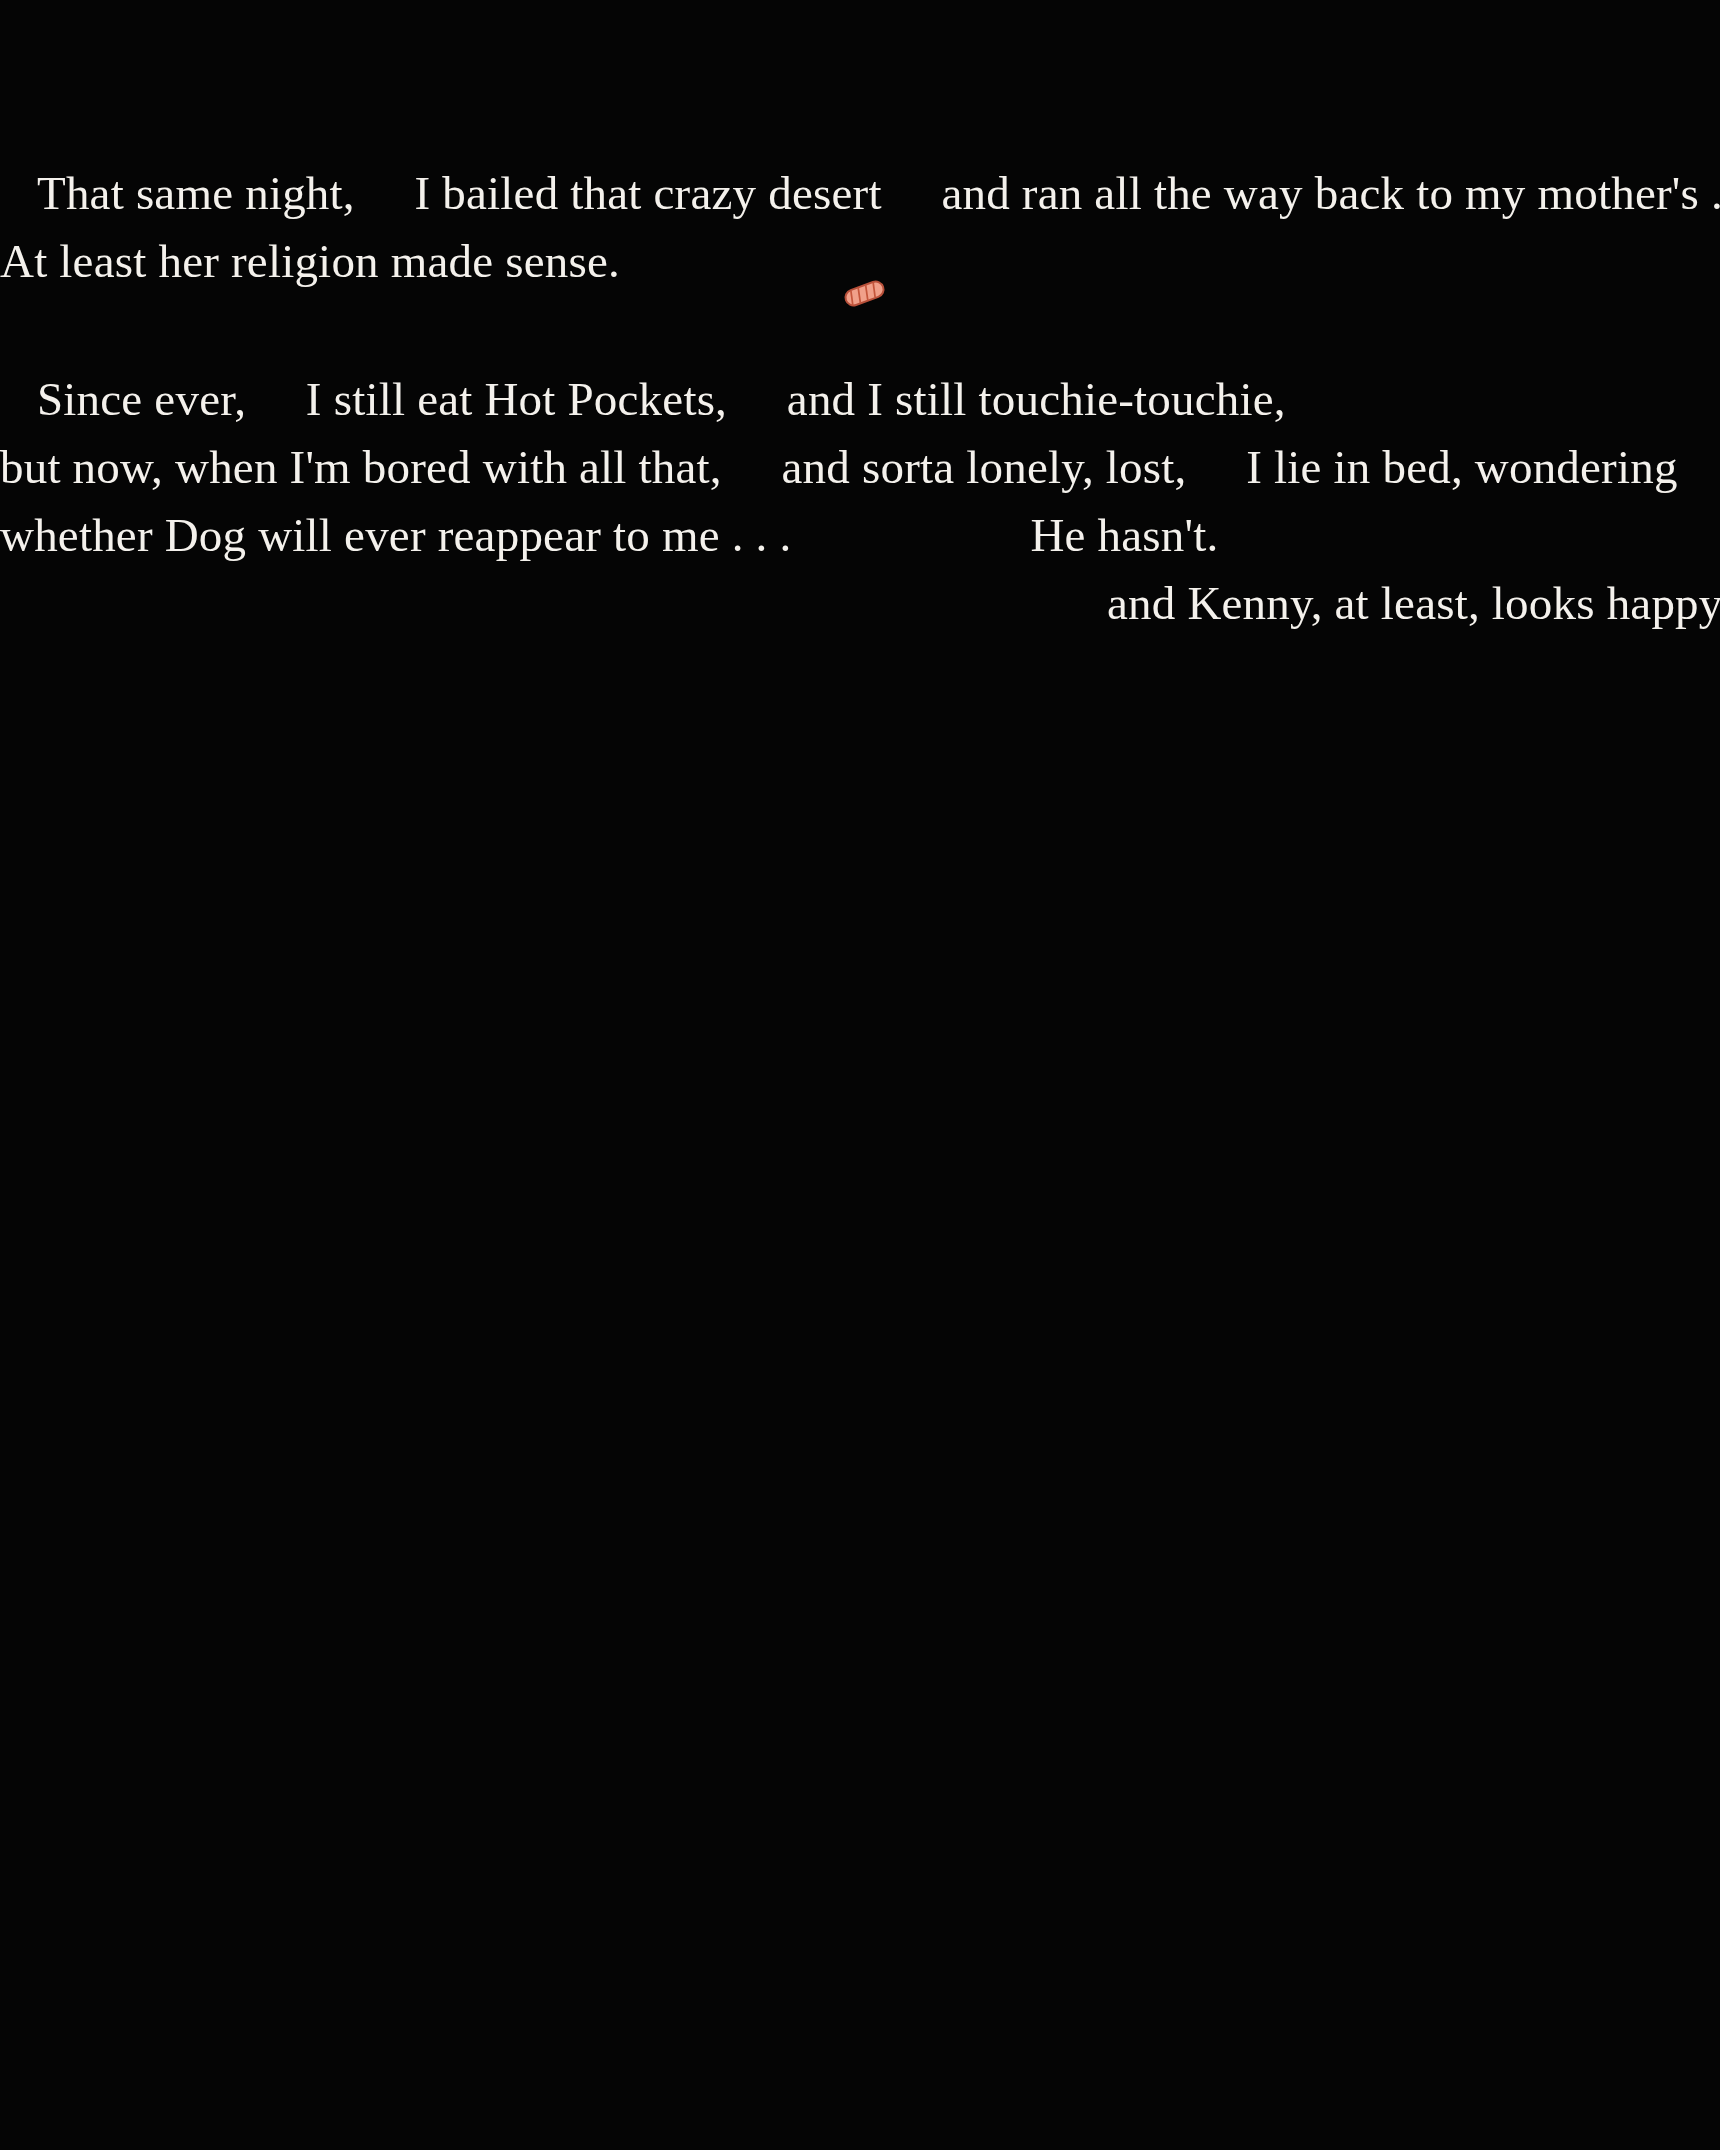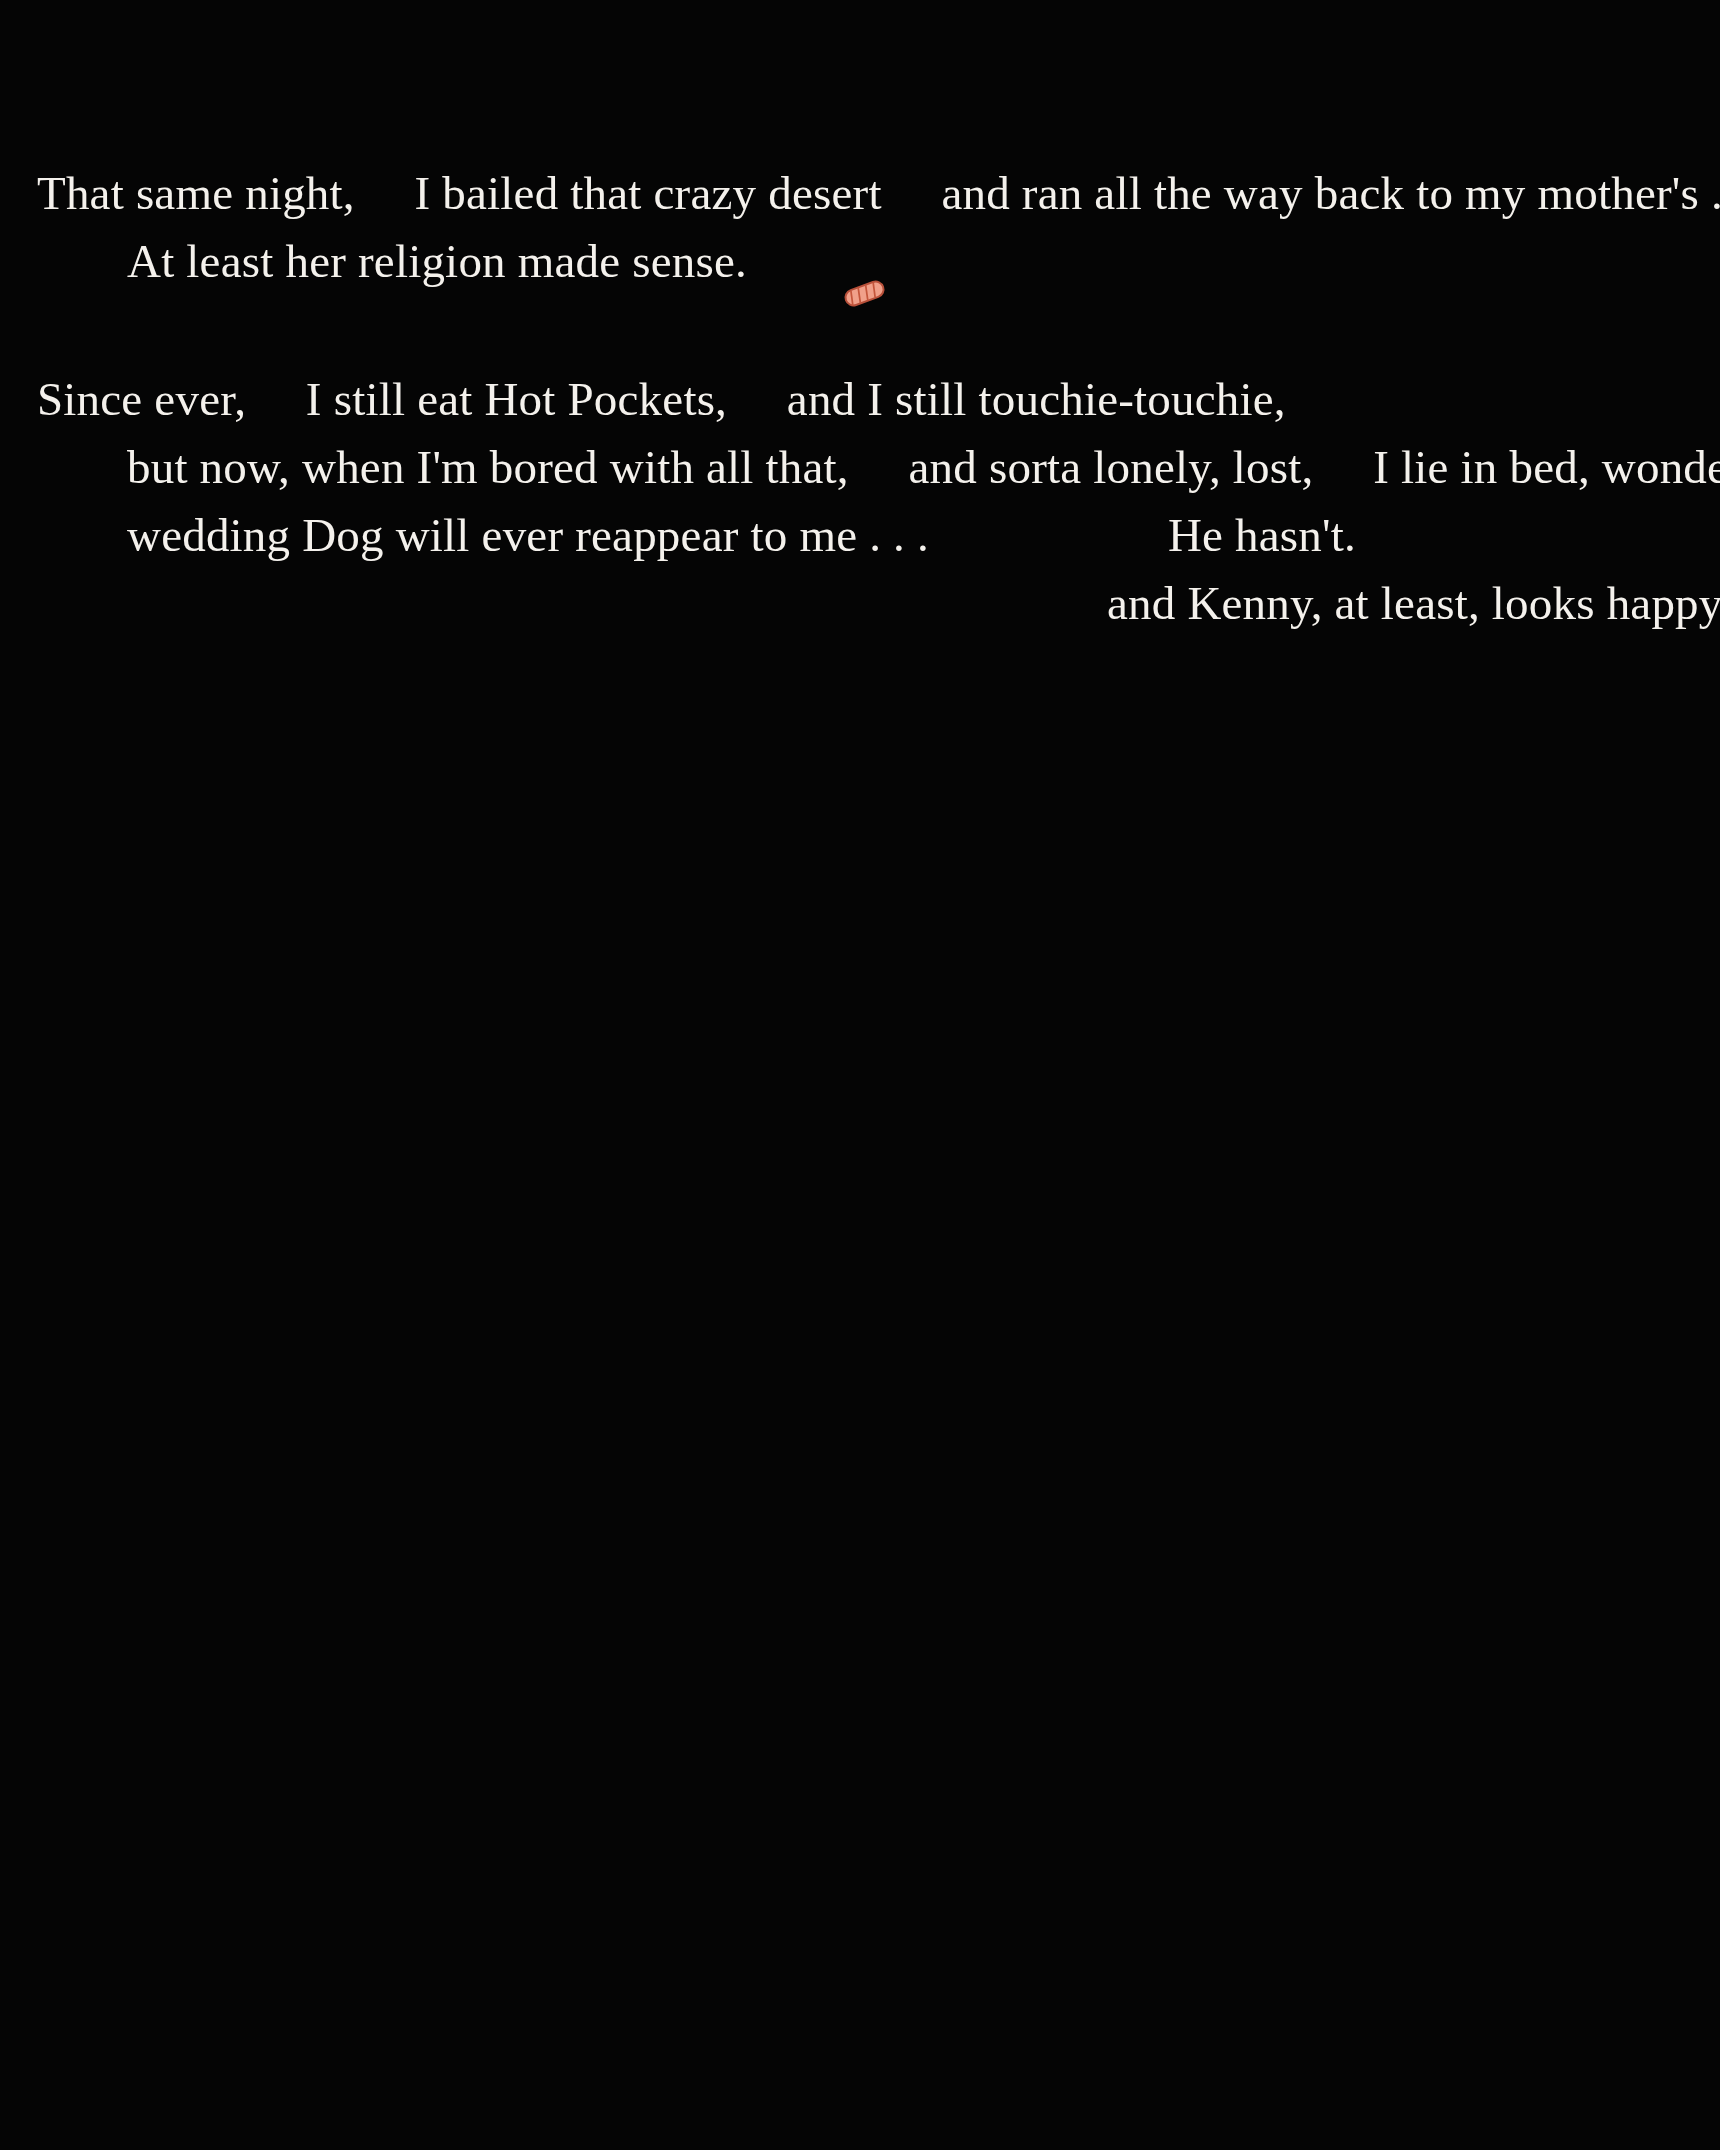--- a/index.html
+++ b/index.html
@@ -29,21 +29,21 @@
     position: relative;
   }
   .line {
     font-size: 47px;
     line-height: 68px;
     letter-spacing: 0.2px;
     white-space: pre;
     color: #f4f1ec;
   }
   .indent-0 { padding-left: 37px; }
-  .indent-1 { padding-left: 127px; }
+  .indent-1 { }
   .indent-2 { padding-left: 1107px; }
 
   .gap-between-stanzas { height: 70px; }
 
   .ornament-row {
     position: relative;
     height: 0;
   }
   .ornament {
     position: absolute;
@@ -77,19 +77,19 @@
           </g>
         </svg>
       </div>
     </div>
 
     <div class="gap-between-stanzas"></div>
 
     <div class="stanza">
       <div class="line indent-0">Since ever,     I still eat Hot Pockets,     and I still touchie-touchie,</div>
       <div class="line indent-1">but now, when I'm bored with all that,     and sorta lonely, lost,     I lie in bed, wondering</div>
-      <div class="line indent-1">wedding Dog will ever reappear to me . . .                    He hasn't.</div>
+      <div class="line indent-1">whether Dog will ever reappear to me . . .                    He hasn't.</div>
       <div class="line indent-2">and Kenny, at least, looks happy.</div>
     </div>
 
   </div>
 </div>
 
 
 </body></html>

